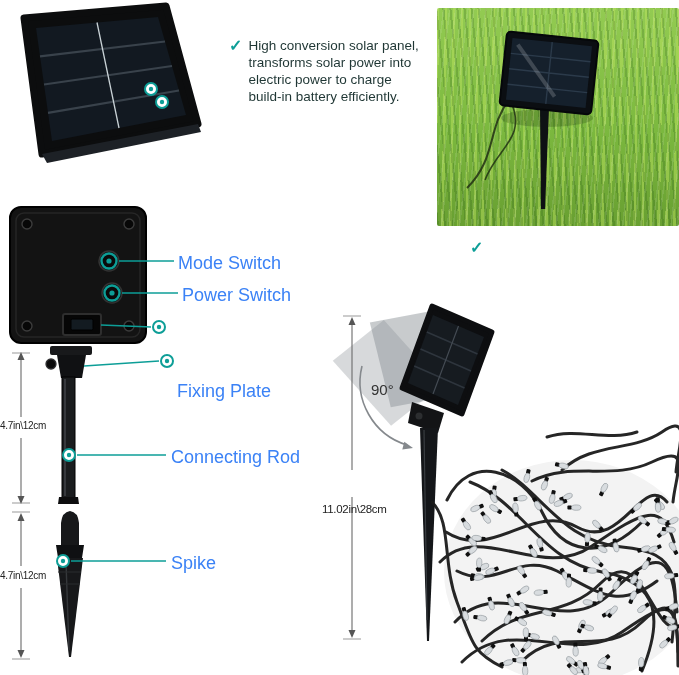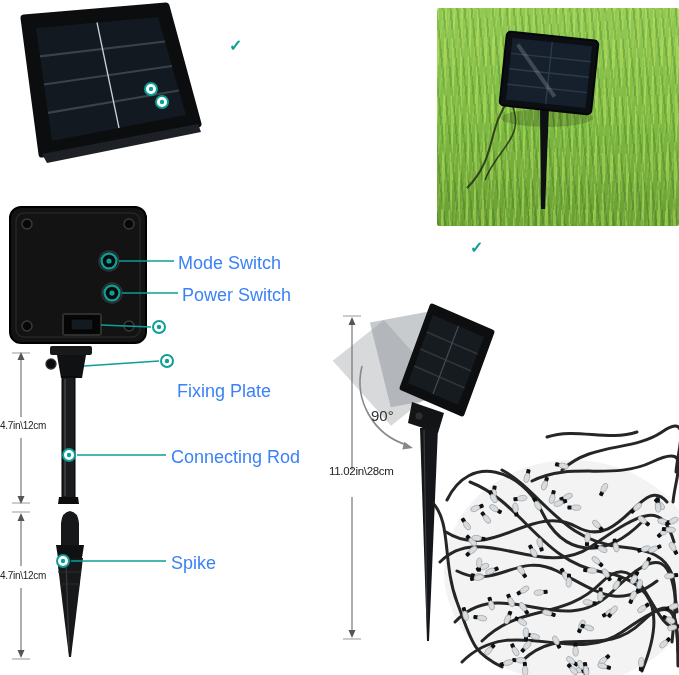--- a/index.html
+++ b/index.html
@@ -21,22 +21,22 @@
   .lbl-mode   { left:178px; top:253px; }
   .lbl-power  { left:182px; top:285px; }
   .lbl-trough { left:170px; top:319px; }
   .lbl-fixing { left:177px; top:353px;margin-top:28px; }
   .lbl-rod    { left:171px; top:447px;text-align:center; }
   .lbl-spike  { left:171px; top:553px; }
 
   .measure-label { position:absolute; font-size:10px; color:#222; white-space:nowrap; letter-spacing:-0.3px; }
   .m-rod   { left:0px;   top:420px; }
   .m-spike { left:0px;   top:570px; }
-  .m-stake { left:322px; top:465px; font-size:11.5px;margin-left:7px; }
-  .m-angle { left:371px; top:407px; font-size:15px; color:#333; letter-spacing:0; }
+  .m-stake { left:322px; top:503px; font-size:11.5px; }
+  .m-angle { left:371px; top:381px; font-size:15px; color:#333; letter-spacing:0; }
 
   .photo { position:absolute; left:437px; top:8px; width:242px; height:218px; border-radius:2px; overflow:hidden;
     background-color:#7ab43e;
     background-image:
       repeating-linear-gradient(97deg,  rgba(255,255,255,.10) 0 1.5px, rgba(255,255,255,0) 1.5px 6px),
       repeating-linear-gradient(84deg,  rgba(27,77,15,.20)    0 2px,   rgba(27,77,15,0)    2px 7px),
       repeating-linear-gradient(91deg,  rgba(190,228,96,.45)  0 2.5px, rgba(190,228,96,0)  2.5px 8px),
       linear-gradient(180deg, #93cb52 0%, #7cb93f 55%, #689f31 100%);
   }
 
@@ -592,20 +592,21 @@
     <g>
       <path d="M343,316 H361 M343,639 H361" stroke="#9a9a9a" stroke-width="1.1"></path>
       <path d="M352,321 V470 M352,497 V633" stroke="#6b6b6b" stroke-width="1.1"></path>
       <path d="M352,317 L348.5,325 L355.5,325 Z" fill="#555"></path>
       <path d="M352,638 L348.5,630 L355.5,630 Z" fill="#555"></path>
     </g>
   </svg>
 
   <div class="annotation ann1">
     <span class="check">✓</span>
+    <span class="txt">High conversion solar panel, transforms solar power into electric power to charge build-in battery efficiently.</span>
   </div>
 
   <div class="annotation ann2">
     <span class="check">✓</span>
   </div>
 
   <div class="callout-label lbl-mode">Mode Switch</div>
   <div class="callout-label lbl-power">Power Switch</div>
   <div class="callout-label lbl-fixing">Fixing Plate</div>
   <div class="callout-label lbl-rod">Connecting Rod</div>

